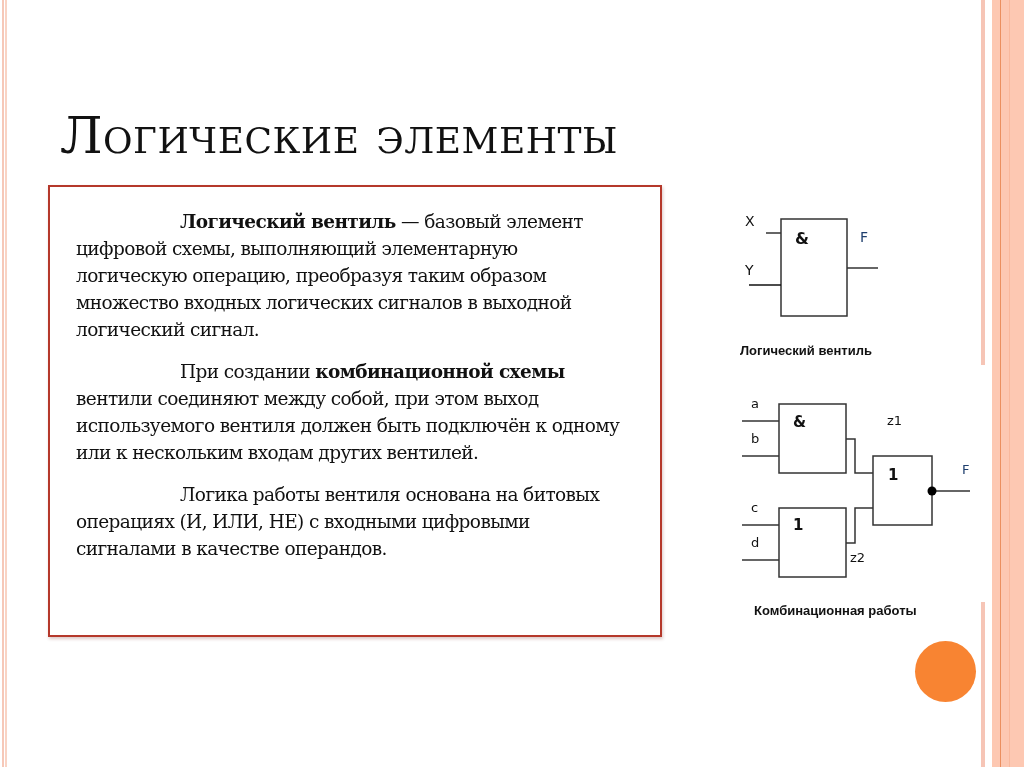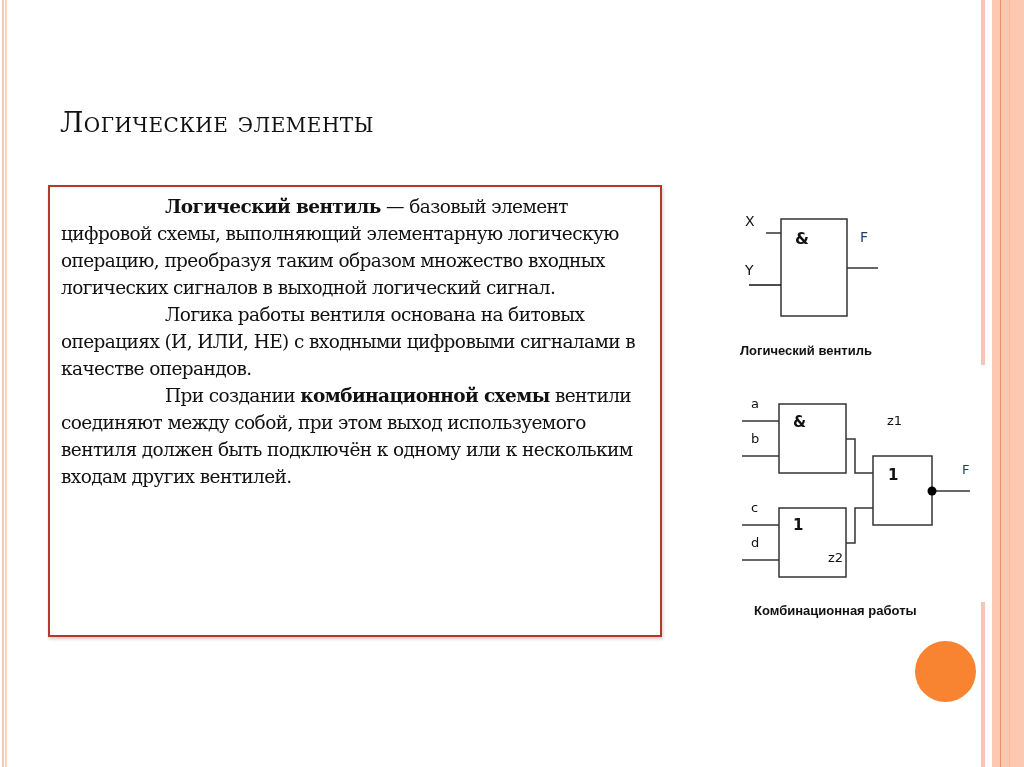--- a/index.html
+++ b/index.html
@@ -13,30 +13,30 @@
     .left-stripe-b { left: 5px; width: 2px; background: #f9d3c4; }
     .right-thin-top { left: 981px; width: 4px; top: 0; height: 365px; background: #f6c5b6; }
     .right-thin-bottom { left: 981px; width: 4px; top: 602px; height: 165px; background: #f6c5b6; }
     .right-band { left: 992px; width: 32px; background: #fdc8b2; }
     .right-band-line { left: 1000px; width: 1px; background: #eb8f5f; }
     .right-band-line2 { left: 1009px; width: 1px; background: #f9b89c; }
 
     .title {
       position: absolute; left: 60px; top: 106px;
       font-family: "DejaVu Serif", serif;
-      font-size: 28px; color: #111; letter-spacing: 0.5px;
+      font-size: 51px; color: #111; letter-spacing: 0.5px;
       font-variant: small-caps;
     }
     .text-box {
       position: absolute; left: 48px; top: 185px; width: 614px; height: 452px;
       border: 2px solid #b5382b; box-shadow: 1px 2px 3px rgba(120,40,30,0.25);
       box-sizing: border-box; padding: 6px 12px 0 11px;
     }
     .text-box p {
-      margin: 0; font-family: "DejaVu Serif", serif;
+      margin: 15px; font-family: "DejaVu Serif", serif;
       font-size: 18.5px; line-height: 27px; color: #111;
       letter-spacing: -0.6px;
     }
     .indent { display: inline-block; width: 104px; }
     b { font-weight: bold; }
     .u { text-decoration: underline; font-weight: bold; }
 
     .diagram { position: absolute; left: 0; top: 0; width: 1024px; height: 767px; pointer-events: none; }
     .diag-label {
       position: absolute; font-family: "DejaVu Sans", sans-serif;
@@ -62,24 +62,24 @@
 <div class="stripe right-band-line"></div>
 <div class="stripe right-band-line2"></div>
 
 <div class="title">Логические элементы</div>
 
 <div class="text-box">
   <p>
     <span class="indent"></span><b>Логический вентиль</b><span> — базовый элемент цифровой схемы, выполняющий элементарную логическую операцию, преобразуя таким образом множество входных логических сигналов в выходной логический сигнал.</span>
   </p>
   <p>
-    <span class="indent"></span><span>Логика работы вентиля основана на битовых операциях (И, ИЛИ, НЕ) с входными цифровыми сигналами в качестве операндов.</span>
+    <span class="indent"></span><span>При создании </span><b>комбинационной схемы</b><span> вентили соединяют между собой, при этом выход используемого вентиля должен быть подключён к одному или к нескольким входам других вентилей.</span>
   </p>
   <p>
-    <span class="indent"></span><span>При создании </span><b>комбинационной схемы</b><span> вентили соединяют между собой, при этом выход используемого вентиля должен быть подключён к одному или к нескольким входам других вентилей.</span>
+    <span class="indent"></span><span>Логика работы вентиля основана на битовых операциях (И, ИЛИ, НЕ) с входными цифровыми сигналами в качестве операндов.</span>
   </p>
 </div>
 
 <svg class="diagram" width="1024" height="767" viewBox="0 0 1024 767">
   <g stroke="#333" stroke-width="1.5" fill="none">
     <rect x="781" y="219" width="66" height="97"></rect>
     <line x1="766" y1="233" x2="781" y2="233"></line>
     <line x1="749" y1="285" x2="781" y2="285" stroke="#111"></line>
     <line x1="847" y1="268" x2="878" y2="268"></line>
   </g>
@@ -106,19 +106,19 @@
 <span class="caption" style="left:740px; top:343px;">Логический вентиль</span>
 
 <span class="diag-label" style="left:751px; top:396px;">a</span>
 <span class="diag-label" style="left:751px; top:431px;">b</span>
 <span class="diag-label" style="left:793px; top:413px; font-size:15px; font-weight:bold;">&amp;</span>
 <span class="diag-label" style="left:887px; top:413px;">z1</span>
 
 <span class="diag-label" style="left:751px; top:500px;">c</span>
 <span class="diag-label" style="left:751px; top:535px;">d</span>
 <span class="diag-label" style="left:793px; top:516px; font-size:15px; font-weight:bold;">1</span>
-<span class="diag-label" style="left:828px; top:550px;">z2</span>
+<span class="diag-label" style="left:850px; top:550px;">z2</span>
 
 <span class="diag-label" style="left:888px; top:466px; font-size:15px; font-weight:bold;">1</span>
 <span class="diag-label" style="left:962px; top:462px; color:#1f3f6e;">F</span>
 <span class="caption" style="left:754px; top:603px;">Комбинационная работы</span>
 
 <div class="orange-dot"></div>
 
 </body></html>

